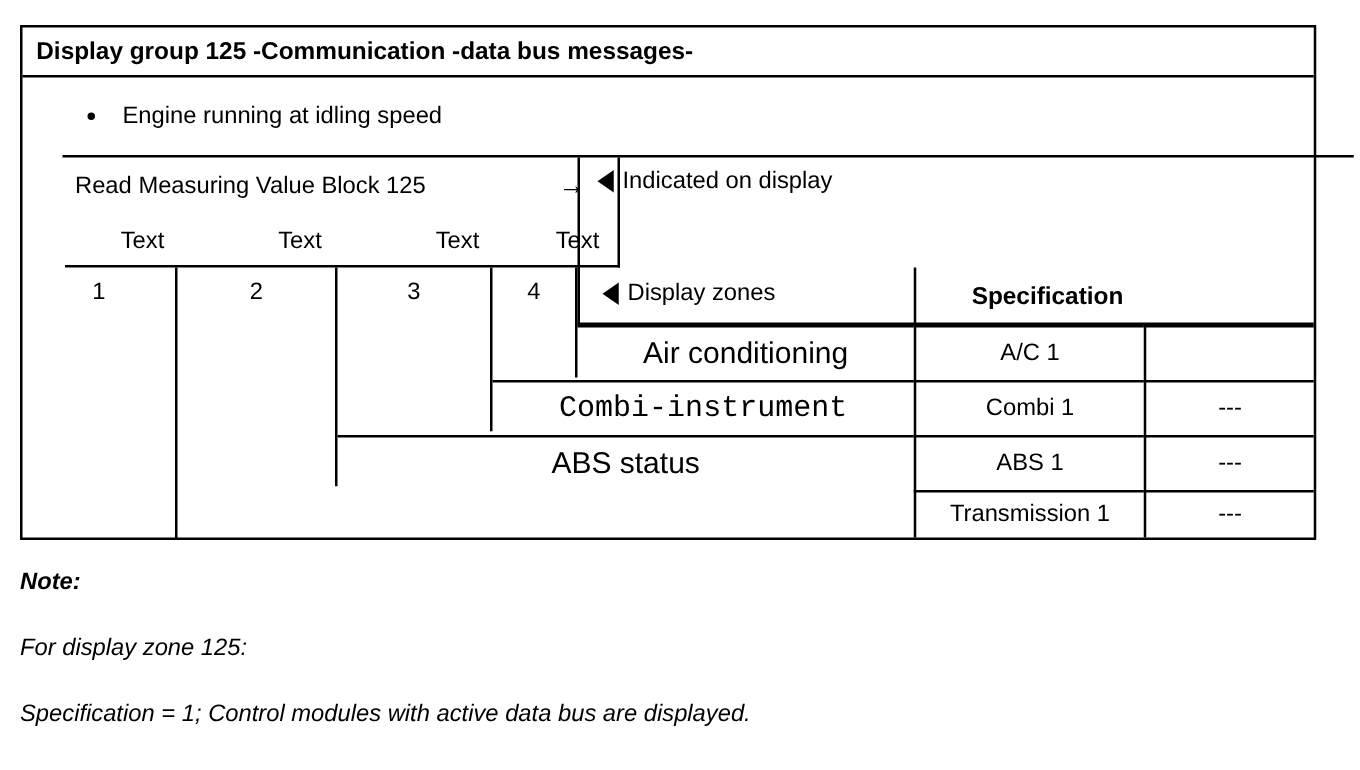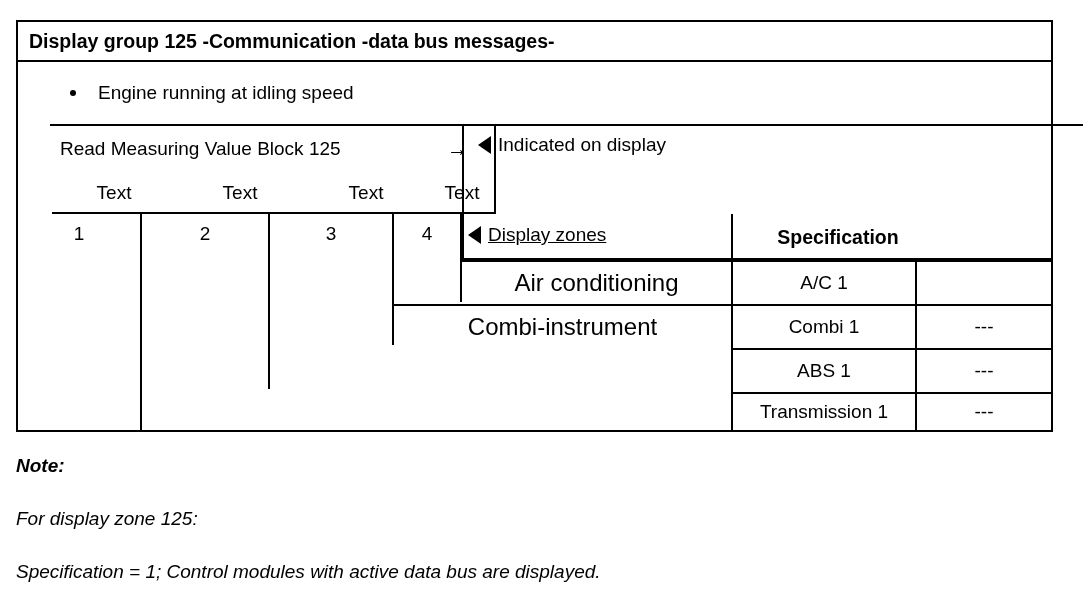--- a/index.html
+++ b/index.html
@@ -232,45 +232,48 @@
       <div class="text-lab" style="left:252px;width:124px;">Text</div>
       <div class="text-lab" style="left:376px;width:68px;">Text</div>
     </div>
   </div>
 
   <div class="indicated">
     <div class="tri-row" style="left:14px; top:8px;">
       <span class="tri"></span>
       <span>Indicated on display</span>
     </div>
-    <div class="tri-row" style="left:4px; top:98px;text-decoration:underline;">
+    <div class="tri-row" style="left:18px; top:98px;">
       <span class="tri"></span>
       <span>Display zones</span>
     </div>
   </div>
 
   <div class="hdr-spec">Specification</div>
 
   <div class="numcol" style="left:0px;   width:124px; height:218px;">1</div>
   <div class="numcol" style="left:124px; width:128px; height:175px;">2</div>
   <div class="numcol" style="left:252px; width:124px; height:131px;">3</div>
   <div class="numcol" style="left:376px; width:68px;  height:88px;">4</div>
 
   <div class="zone-cell" style="left:444px; top:238px; width:269px; height:44px;">
     <span>Air conditioning</span>
   </div>
   <div class="spec-cell" style="top:238px; height:44px;">A/C 1</div>
   <div class="eval-cell" style="top:238px; height:44px;"></div>
 
-  <div class="zone-cell" style="left:376px; top:282px; width:337px; height:44px;">
+  <div class="zone-cell" style="left:376px; top:282px; width:337px; height:44px;font-family:Liberation Mono, monospace;">
     <span>Combi-instrument</span>
   </div>
   <div class="spec-cell" style="top:282px; height:44px;">Combi 1</div>
   <div class="eval-cell" style="top:282px; height:44px;">---</div>
 
+  <div class="zone-cell" style="left:252px; top:326px; width:461px; height:44px;">
+    <span>ABS status</span>
+  </div>
   <div class="spec-cell" style="top:326px; height:44px;">ABS 1</div>
   <div class="eval-cell" style="top:326px; height:44px;">---</div>
 
   <div class="spec-cell" style="top:370px; height:38px;">Transmission 1</div>
   <div class="eval-cell" style="top:370px; height:38px;">---</div>
 
 </div>
 
 <div class="note-block">
   <div class="note-line note-head">Note:</div>

